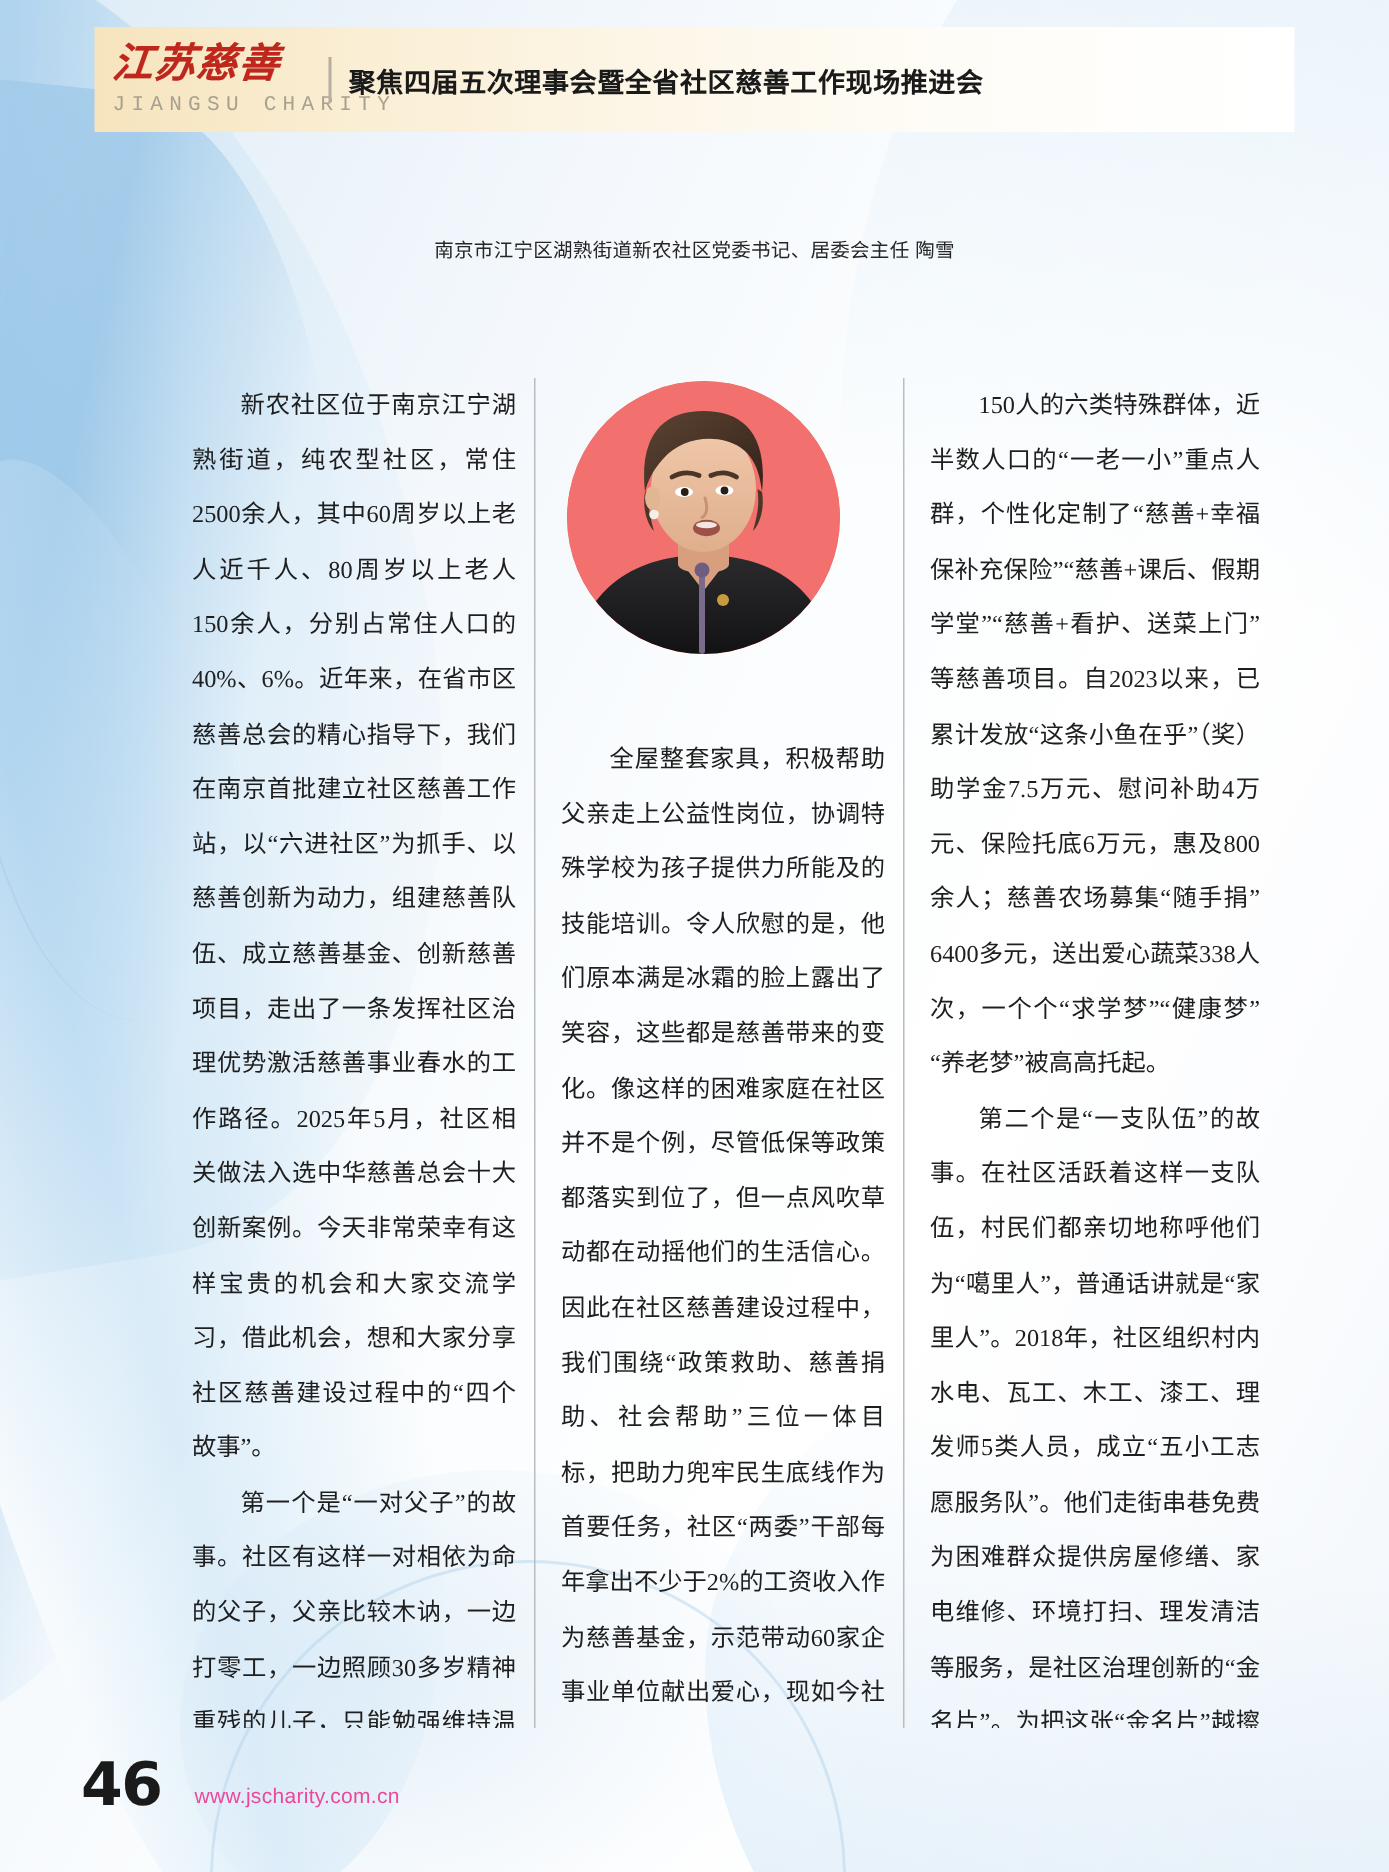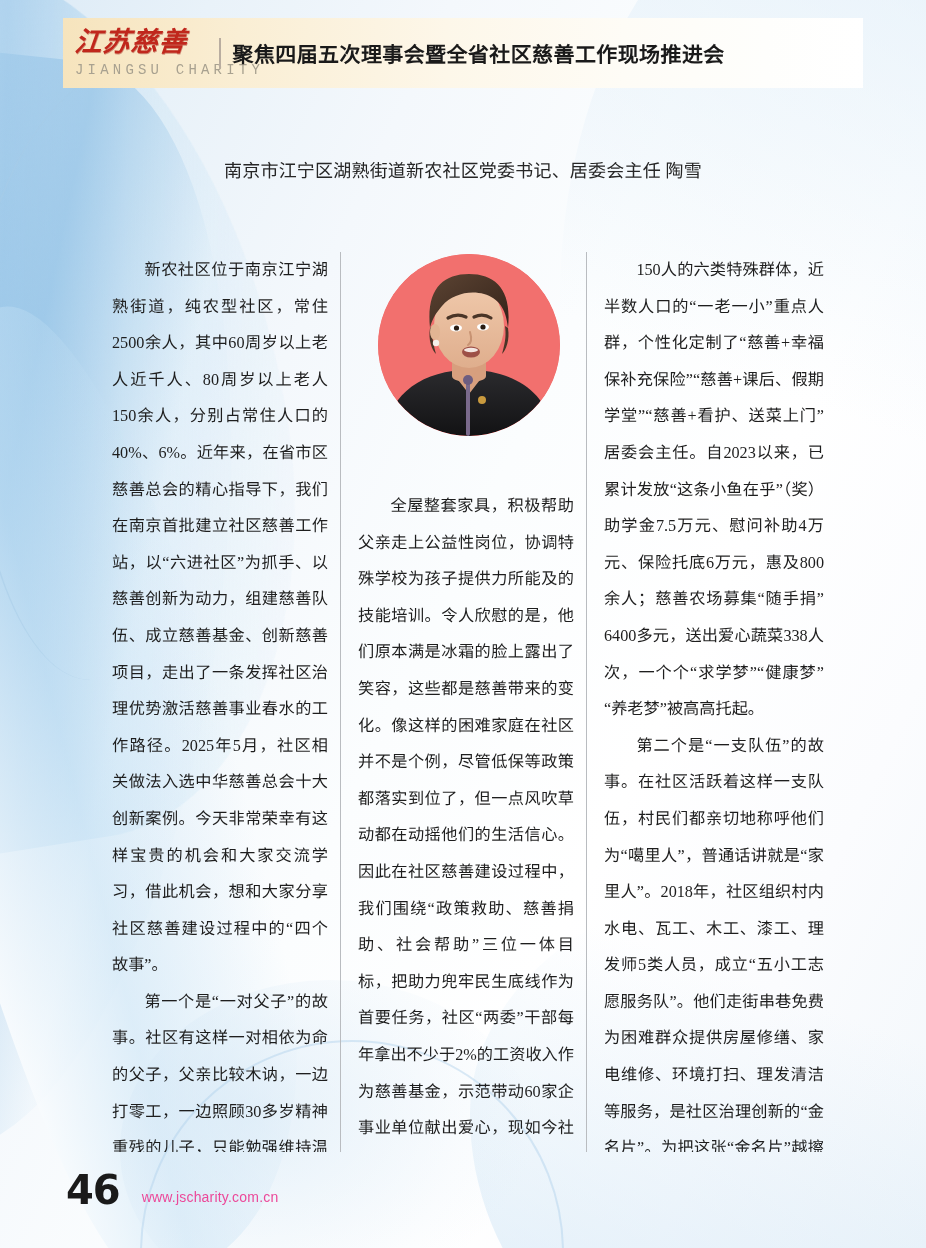--- a/index.html
+++ b/index.html
@@ -124,21 +124,21 @@
     white-space: nowrap;
   }
   .logo-rule {
     width: 1.5px;
     height: 30px;
     background: #b9ada0;
     margin: 0 12px 0 4px;
   }
   .masthead-title {
     font-family: "Liberation Sans", "DejaVu Sans", sans-serif;
-    font-size: 21px;
+    font-size: 18px;
     font-weight: bold;
     color: #1a1a1a;
     letter-spacing: 0.4px;
     white-space: nowrap;
   }
 
   
   .title-wrap {
     position: absolute;
     left: 0; top: 140px;
@@ -149,42 +149,42 @@
     font-family: "Liberation Sans", "DejaVu Sans", sans-serif;
     font-size: 43px;
     font-weight: bold;
     color: #141414;
     letter-spacing: 1px;
     line-height: 1.15;
     white-space: nowrap;
   }
   .article-byline {
     margin-top: 16px;
-    font-family: Liberation Serif, serif;
-    font-size: 18px;
+    font-family: Liberation Sans, sans-serif;
+    font-size: 13px;
     color: #262626;
     letter-spacing: 0.2px;
     white-space: nowrap;
   }
 
   
   .portrait {
     position: absolute;
     left: 378px; top: 254px;
     width: 182px; height: 182px;
     border-radius: 50%;
     overflow: hidden;
     background: #f2706e;
   }
   .portrait svg { display: block; width: 100%; height: 100%; }
 
   
   .cols {
     position: absolute;
-    left: 112px; top: 252px;
+    left: 128px; top: 252px;
     width: 712px; height: 900px;
   }
   .col {
     position: absolute;
     top: 0;
     width: 216px;
     height: 900px;
     font-size: 16.2px;
     line-height: 36.6px;
     color: #1e1e1e;
@@ -209,21 +209,21 @@
     width: 1px;
     height: 900px;
     background: #b9bcc0;
   }
   .div-1 { left: 228px; }
   .div-2 { left: 474px; }
 
   
   .footer {
     position: absolute;
-    left: 66px; bottom: 38px;
+    left: 54px; bottom: 38px;
     display: flex;
     align-items: flex-end;
     justify-content: center;
   }
   .page-num {
     font-family: "DejaVu Sans", "Liberation Sans", sans-serif;
     font-size: 40px;
     font-weight: bold;
     color: #1a1a1a;
     letter-spacing: -1px;
@@ -332,21 +332,21 @@
       <p>新农社区位于南京江宁湖熟街道，纯农型社区，常住2500余人，其中60周岁以上老人近千人、80周岁以上老人150余人，分别占常住人口的40%、6%。近年来，在省市区慈善总会的精心指导下，我们在南京首批建立社区慈善工作站，以“六进社区”为抓手、以慈善创新为动力，组建慈善队伍、成立慈善基金、创新慈善项目，走出了一条发挥社区治理优势激活慈善事业春水的工作路径。2025年5月，社区相关做法入选中华慈善总会十大创新案例。今天非常荣幸有这样宝贵的机会和大家交流学习，借此机会，想和大家分享社区慈善建设过程中的“四个故事”。</p>
       <p>第一个是“一对父子”的故事。社区有这样一对相依为命的父子，父亲比较木讷，一边打零工，一边照顾30多岁精神重残的儿子，只能勉强维持温饱。记得第一次去他们家慰问的时候，空气中弥漫着潮湿的霉味，家具只有简易的桌椅和一张用红砖作支撑的床，其他东西都是捡来的。前年冬天，我们链接爱心企业全友家具，为他们更换了</p>
     </div>
 
     <div class="col col-2">
       <div class="float-gap-mid"></div>
       <p>全屋整套家具，积极帮助父亲走上公益性岗位，协调特殊学校为孩子提供力所能及的技能培训。令人欣慰的是，他们原本满是冰霜的脸上露出了笑容，这些都是慈善带来的变化。像这样的困难家庭在社区并不是个例，尽管低保等政策都落实到位了，但一点风吹草动都在动摇他们的生活信心。因此在社区慈善建设过程中，我们围绕“政策救助、慈善捐助、社会帮助”三位一体目标，把助力兜牢民生底线作为首要任务，社区“两委”干部每年拿出不少于2%的工资收入作为慈善基金，示范带动60家企事业单位献出爱心，现如今社区慈善基金“总盘子”壮大到60多万元，完成设立大病救助、就学帮扶、儿童关爱等“六助”专项基金，每年惠及各类群体超200人次。特别是针对低保、特困等</p>
     </div>
 
     <div class="col col-3">
-      <p>150人的六类特殊群体，近半数人口的“一老一小”重点人群，个性化定制了“慈善+幸福保补充保险”“慈善+课后、假期学堂”“慈善+看护、送菜上门”居委会主任。自2023以来，已累计发放“这条小鱼在乎”（奖）助学金7.5万元、慰问补助4万元、保险托底6万元，惠及800余人；慈善农场募集“随手捐”6400多元，送出爱心蔬菜338人次，一个个“求学梦”“健康梦”“养老梦”被高高托起。</p>
+      <p>150人的六类特殊群体，近半数人口的“一老一小”重点人群，个性化定制了“慈善+幸福保补充保险”“慈善+课后、假期学堂”“慈善+看护、送菜上门”等慈善项目。自2023以来，已累计发放“这条小鱼在乎”（奖）助学金7.5万元、慰问补助4万元、保险托底6万元，惠及800余人；慈善农场募集“随手捐”6400多元，送出爱心蔬菜338人次，一个个“求学梦”“健康梦”“养老梦”被高高托起。</p>
       <p>第二个是“一支队伍”的故事。在社区活跃着这样一支队伍，村民们都亲切地称呼他们为“噶里人”，普通话讲就是“家里人”。2018年，社区组织村内水电、瓦工、木工、漆工、理发师5类人员，成立“五小工志愿服务队”。他们走街串巷免费为困难群众提供房屋修缮、家电维修、环境打扫、理发清洁等服务，是社区治理创新的“金名片”。为把这张“金名片”越擦越亮，我们注入慈善动能，聚焦“一老一小一困一残”等不同困难群体和服务需求，以新农的“农”字点题，分层分类设置了农爱相伴之银发生辉、农农细语之与</p>
     </div>
   </div>
 
   <div class="footer">
     <div class="page-num">46</div>
     <div class="footer-url">www.jscharity.com.cn</div>
   </div>
 
 </div>

